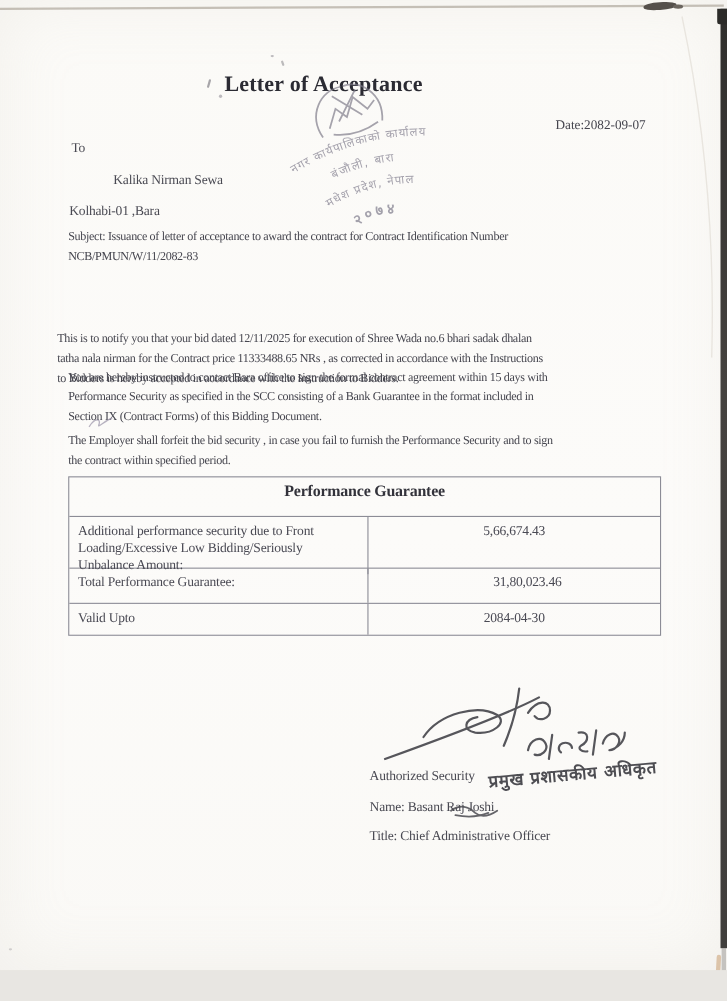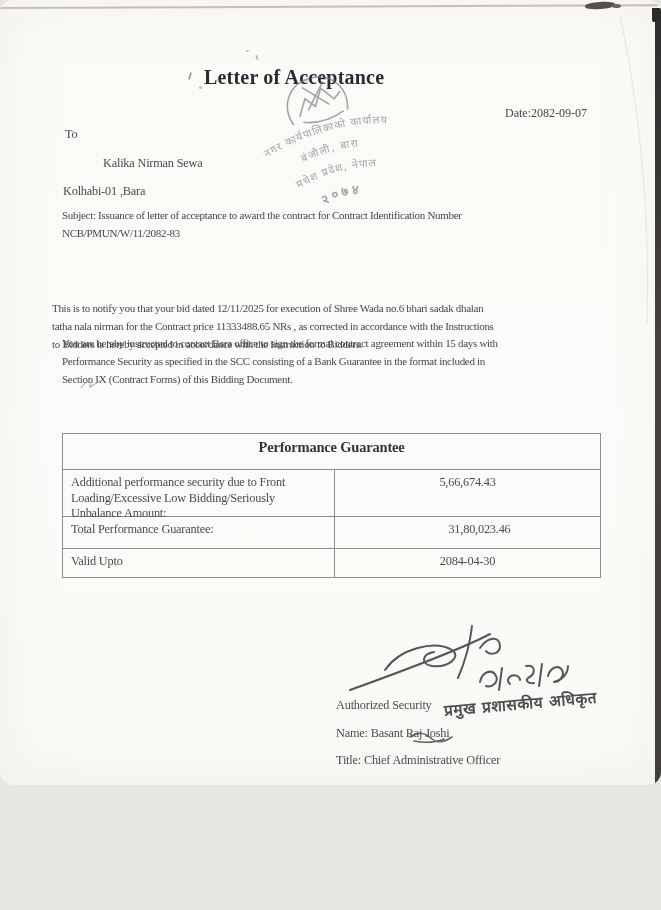--- a/index.html
+++ b/index.html
@@ -1,22 +1,21 @@
 <!DOCTYPE html>
 <html><head>
 <meta charset="utf-8">
 <style>
   html,body{margin:0;padding:0;background:#e8e6e2;}
   .page{
-    position:relative; width:661px; height:785px; overflow:hidden;
+    position:relative; width:661px; height:882px; overflow:hidden;
     background:linear-gradient(180deg,#fbfaf7 0%,#fcfbf9 55%,#faf9f6 100%);
     box-shadow:inset 0 0 60px rgba(205,198,188,.18);
     font-family:"Liberation Serif","DejaVu Serif",serif;
     color:#45454e;
-    border-radius:13px;
   }
   .abs{position:absolute;}
   .pre{white-space:pre;}
   .body-text{font-size:11px; letter-spacing:-0.3px; line-height:18px; color:#46464f;}
   .addr-text{font-size:12.3px; letter-spacing:-0.2px; color:#4a4a53;}
   .letter-title{font-size:20px; font-weight:bold; color:#2b2b33; letter-spacing:.2px;}
   .date-line{font-size:12px; color:#45454e;}
   
   .top-hairline{left:0; top:7px; width:658px; height:1.5px; background:rgba(155,145,133,.55); transform:rotate(-.25deg); transform-origin:left center;}
   .right-band{right:0; top:8px; width:6px; height:854px; background:linear-gradient(180deg,#2f2e2c,#45423f 40%,#403e3c);}
@@ -96,20 +95,22 @@
 
   <div class="abs body-text pre" style="left:52px;top:270px;margin-top:29px;">This is to notify you that your bid dated 12/11/2025 for execution of Shree Wada no.6 bhari sadak dhalan
 tatha nala nirman for the Contract price 11333488.65 NRs , as corrected in accordance with the Instructions
 to Bidders is hereby accepted in accordance with the Instruction to Bidders.</div>
   <div class="abs body-text pre" style="left:62px;top:334px;">You are hereby instructed to contact Bara office to sign the formal contract agreement within 15 days with
 Performance Security as specified in the SCC consisting of a Bank Guarantee in the format included in
 Section IX (Contract Forms) of this Bidding Document.</div>
   <svg class="abs" style="left:78px;top:376px;" width="28" height="16" viewBox="0 0 28 16">
     <path d="M3,12 C8,4 14,4 12,10 C10,14 18,6 24,4" fill="none" stroke="#9a93a8" stroke-width="1.2" opacity=".7"></path>
   </svg>
+  <div class="abs body-text pre" style="left:62px;top:392px;">The Employer shall forfeit the bid security , in case you fail to furnish the Performance Security and to sign
+the contract within specified period.</div>
 
   <div class="abs pg-table">
     <div class="pg-table-header">Performance Guarantee</div>
     <div class="pg-row h46">
       <div class="cell-label pre">Additional performance security due to Front
 Loading/Excessive Low Bidding/Seriously
 Unbalance Amount:</div>
       <div class="cell-value">5,66,674.43</div>
     </div>
     <div class="pg-row h31">

